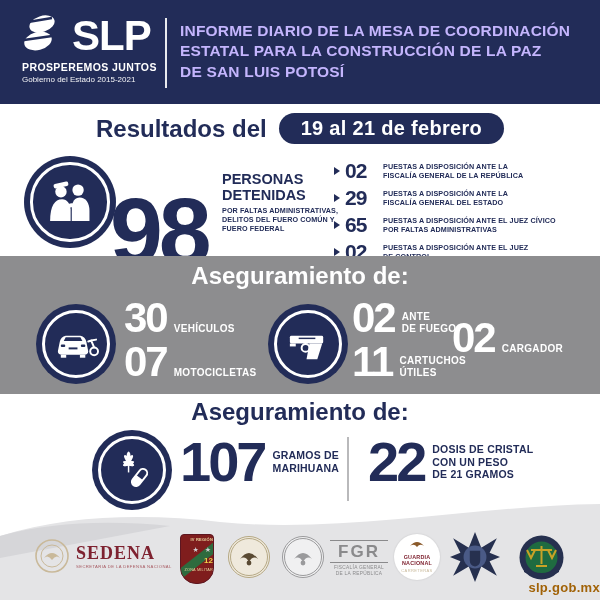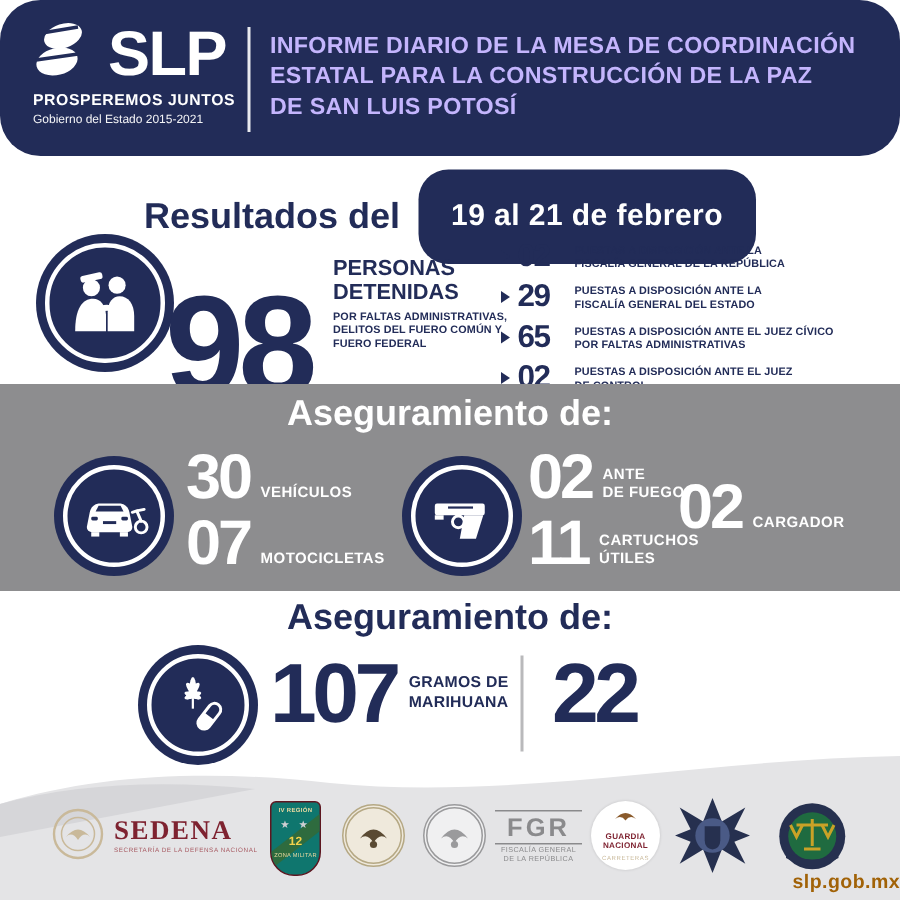--- a/index.html
+++ b/index.html
@@ -1,36 +1,36 @@
 <!DOCTYPE html>
 <html><head>
 <meta charset="utf-8">
 <style>
   html,body{margin:0;padding:0;background:#ffffff;}
   .canvas{position:relative;width:600px;height:600px;background:#ffffff;overflow:hidden;
           font-family:"Liberation Sans",sans-serif;color:#222c58;}
   .pre{white-space:pre-line;}
 
   
-  .header{position:absolute;left:0;top:0;width:600px;height:104px;background:#222c58;border-radius:27px;}
+  .header{position:absolute;left:0;top:0;width:600px;height:104px;background:#222c58;}
   .logo{position:absolute;left:22px;top:14px;width:140px;height:80px;color:#fff;}
   .logo-row{display:flex;align-items:flex-start;}
   .logo-acronym{font-size:42px;font-weight:bold;letter-spacing:-1px;line-height:44px;margin-left:2px;}
   .logo-tagline{font-size:10.5px;font-weight:bold;letter-spacing:.4px;margin-top:3px;}
   .logo-subtagline{font-size:8px;margin-top:2px;opacity:.95;}
   .header-divider{position:absolute;left:165px;top:18px;width:2px;height:70px;background:#ffffff;opacity:.9;}
   .header-title{position:absolute;left:180px;top:21px;width:410px;color:#c4b5fd;
                 font-size:15.5px;font-weight:bold;line-height:1.32;letter-spacing:.2px;}
 
   
   .results-bar{position:absolute;left:0;top:113px;width:600px;display:flex;justify-content:center;
                align-items:center;gap:12px;}
   .results-label{font-size:24px;font-weight:bold;}
   .date-pill{background:#222c58;color:#fff;font-size:20px;font-weight:bold;
-             padding:20px 22px;border-radius:20px;letter-spacing:.3px;}
+             padding:4px 22px;border-radius:20px;letter-spacing:.3px;}
 
   
   .circle-badge{position:absolute;border-radius:50%;background:#222c58;
                 display:flex;align-items:center;justify-content:center;}
   .circle-inner{width:86%;height:86%;border:3px solid #fff;border-radius:50%;box-sizing:border-box;
                 background:#222c58;display:flex;align-items:center;justify-content:center;overflow:hidden;}
   .circle-inner svg{width:78%;height:78%;}
 
   
   .big-count{position:absolute;font-weight:bold;letter-spacing:-4px;color:#222c58;}
@@ -66,23 +66,23 @@
   .footer-wave{position:absolute;left:0;top:496px;width:600px;height:104px;}
   .footer-logos{position:absolute;left:0;top:534px;width:572px;height:52px;}
   .website{position:absolute;left:0;top:580px;width:100%;text-align:right;
            font-size:13px;font-weight:bold;color:#a16207;letter-spacing:.3px;}
 
   .sedena{position:absolute;left:34px;top:4px;display:flex;align-items:center;gap:6px;}
   .sedena-name{font-family:"Liberation Serif",serif;font-size:18px;font-weight:bold;
                color:#7e2230;letter-spacing:1px;line-height:18px;}
   .sedena-caption{font-size:4.2px;color:#a85b63;letter-spacing:.4px;margin-top:2px;}
 
-  .mil-shield{position:absolute;left:180px;top:0px;width:32px;height:48px;background:#0f766e;
+  .mil-shield{position:absolute;left:180px;top:0px;width:32px;height:48px;background:#7f1d1d;
               border-radius:4px 4px 16px 16px;overflow:hidden;border:1px solid #5d1620;
-              color:#e9d9a0;text-align:center;}
+              color:#e9d9a0;text-align:right;}
   .mil-stripe{position:absolute;left:-12px;top:16px;width:70px;height:9px;background:#2e6b3e;
               transform:rotate(-38deg);}
   .mil-top{font-size:4px;font-weight:bold;margin-top:2px;letter-spacing:.2px;position:relative;}
   .mil-stars{position:relative;font-size:7px;color:#cfcfd2;margin-top:4px;letter-spacing:2px;}
   .mil-num{position:relative;font-size:8px;font-weight:bold;color:#f2d24b;margin-top:2px;}
   .mil-bottom{position:relative;font-size:3.8px;margin-top:3px;letter-spacing:.2px;}
 
   .seal{border-radius:50%;box-sizing:border-box;display:flex;align-items:center;justify-content:center;}
   .eagle-seal{position:absolute;left:228px;top:2px;width:42px;height:42px;border:3px double #b5a884;
               background:#efe9dc;}
@@ -252,20 +252,23 @@
     </div>
   </div>
   <div class="drug-row" style="left:180px;top:434px;">
     <span class="big-count drug-num" style="position:static;">107</span>
     <span class="drug-label pre">GRAMOS DE
 MARIHUANA</span>
   </div>
   <div class="drug-divider"></div>
   <div class="drug-row" style="left:368px;top:434px;">
     <span class="big-count drug-num" style="position:static;">22</span>
+    <span class="drug-label pre">DOSIS DE CRISTAL
+CON UN PESO
+DE 21 GRAMOS</span>
   </div>
 
   <svg class="footer-wave" viewBox="0 0 600 104" preserveAspectRatio="none">
     <path d="M0,40 C70,18 150,18 220,26 C340,38 470,10 600,8 L600,104 L0,104 Z" fill="#e4e4e6"></path>
     <path d="M0,40 C50,26 110,24 170,30 L0,62 Z" fill="#d6d6d9"></path>
   </svg>
 
   <div class="footer-logos">
 
     <div class="sedena">

